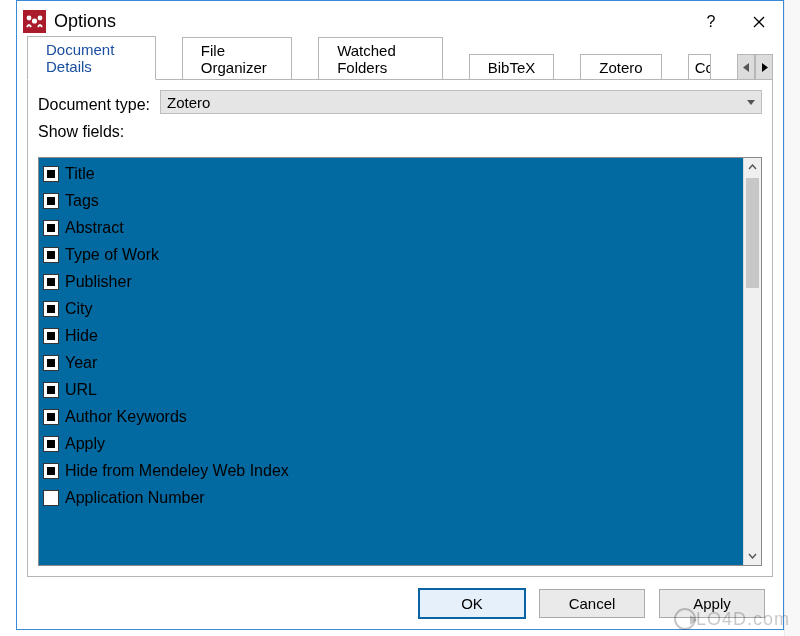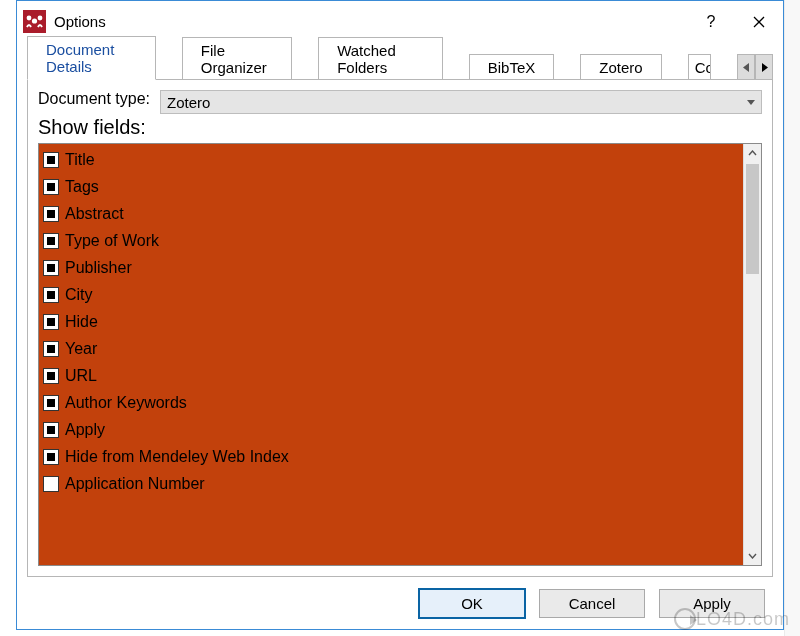--- a/index.html
+++ b/index.html
@@ -37,21 +37,21 @@
     width: 23px;
     height: 23px;
     background: #aa1c2b;
     margin-right: 8px;
     display: flex;
     align-items: center;
     justify-content: center;
   }
   .app-icon svg { display:block; }
   .title-text {
-    font-size: 15px;
+    font-size: 18px;
     color: #000;
     flex: 0 0 auto;
   }
   .title-spacer { flex: 1; }
   .title-btn {
     width: 48px;
     height: 41px;
     display: flex;
     align-items: center;
     justify-content: center;
@@ -118,22 +118,22 @@
     flex: 1;
     display: flex;
     flex-direction: column;
     min-height: 0;
     position: relative;
     z-index: 1;
   }
   
   .row {
     display: flex;
-    align-items: flex-start;
-    margin-bottom: 2px;
+    align-items: flex-end;
+    margin-bottom: 9px;
   }
   .row-label {
     font-size: 16px;
     margin-right: 10px;
   }
   .dropdown {
     flex: 1;
     height: 24px;
     background: #e5e5e5;
     border: 1px solid #bdbdbd;
@@ -147,28 +147,28 @@
     content: "";
     position: absolute;
     right: 6px;
     top: 9px;
     width: 0; height: 0;
     border-left: 4px solid transparent;
     border-right: 4px solid transparent;
     border-top: 5px solid #555;
   }
   .section-label {
-    font-size: 20px;
-    margin-bottom: 4px;
+    font-size: 16px;
+    margin-bottom: 16px;
   }
   
   .listbox {
     flex: 1;
     border: 1px solid #8a8a8a;
-    background: #c2410c;
+    background: #0369a1;
     display: flex;
     min-height: 0;
   }
   .list-inner {
     flex: 1;
     padding: 2px 4px;
     overflow: hidden;
   }
   .list-item {
     display: flex;

